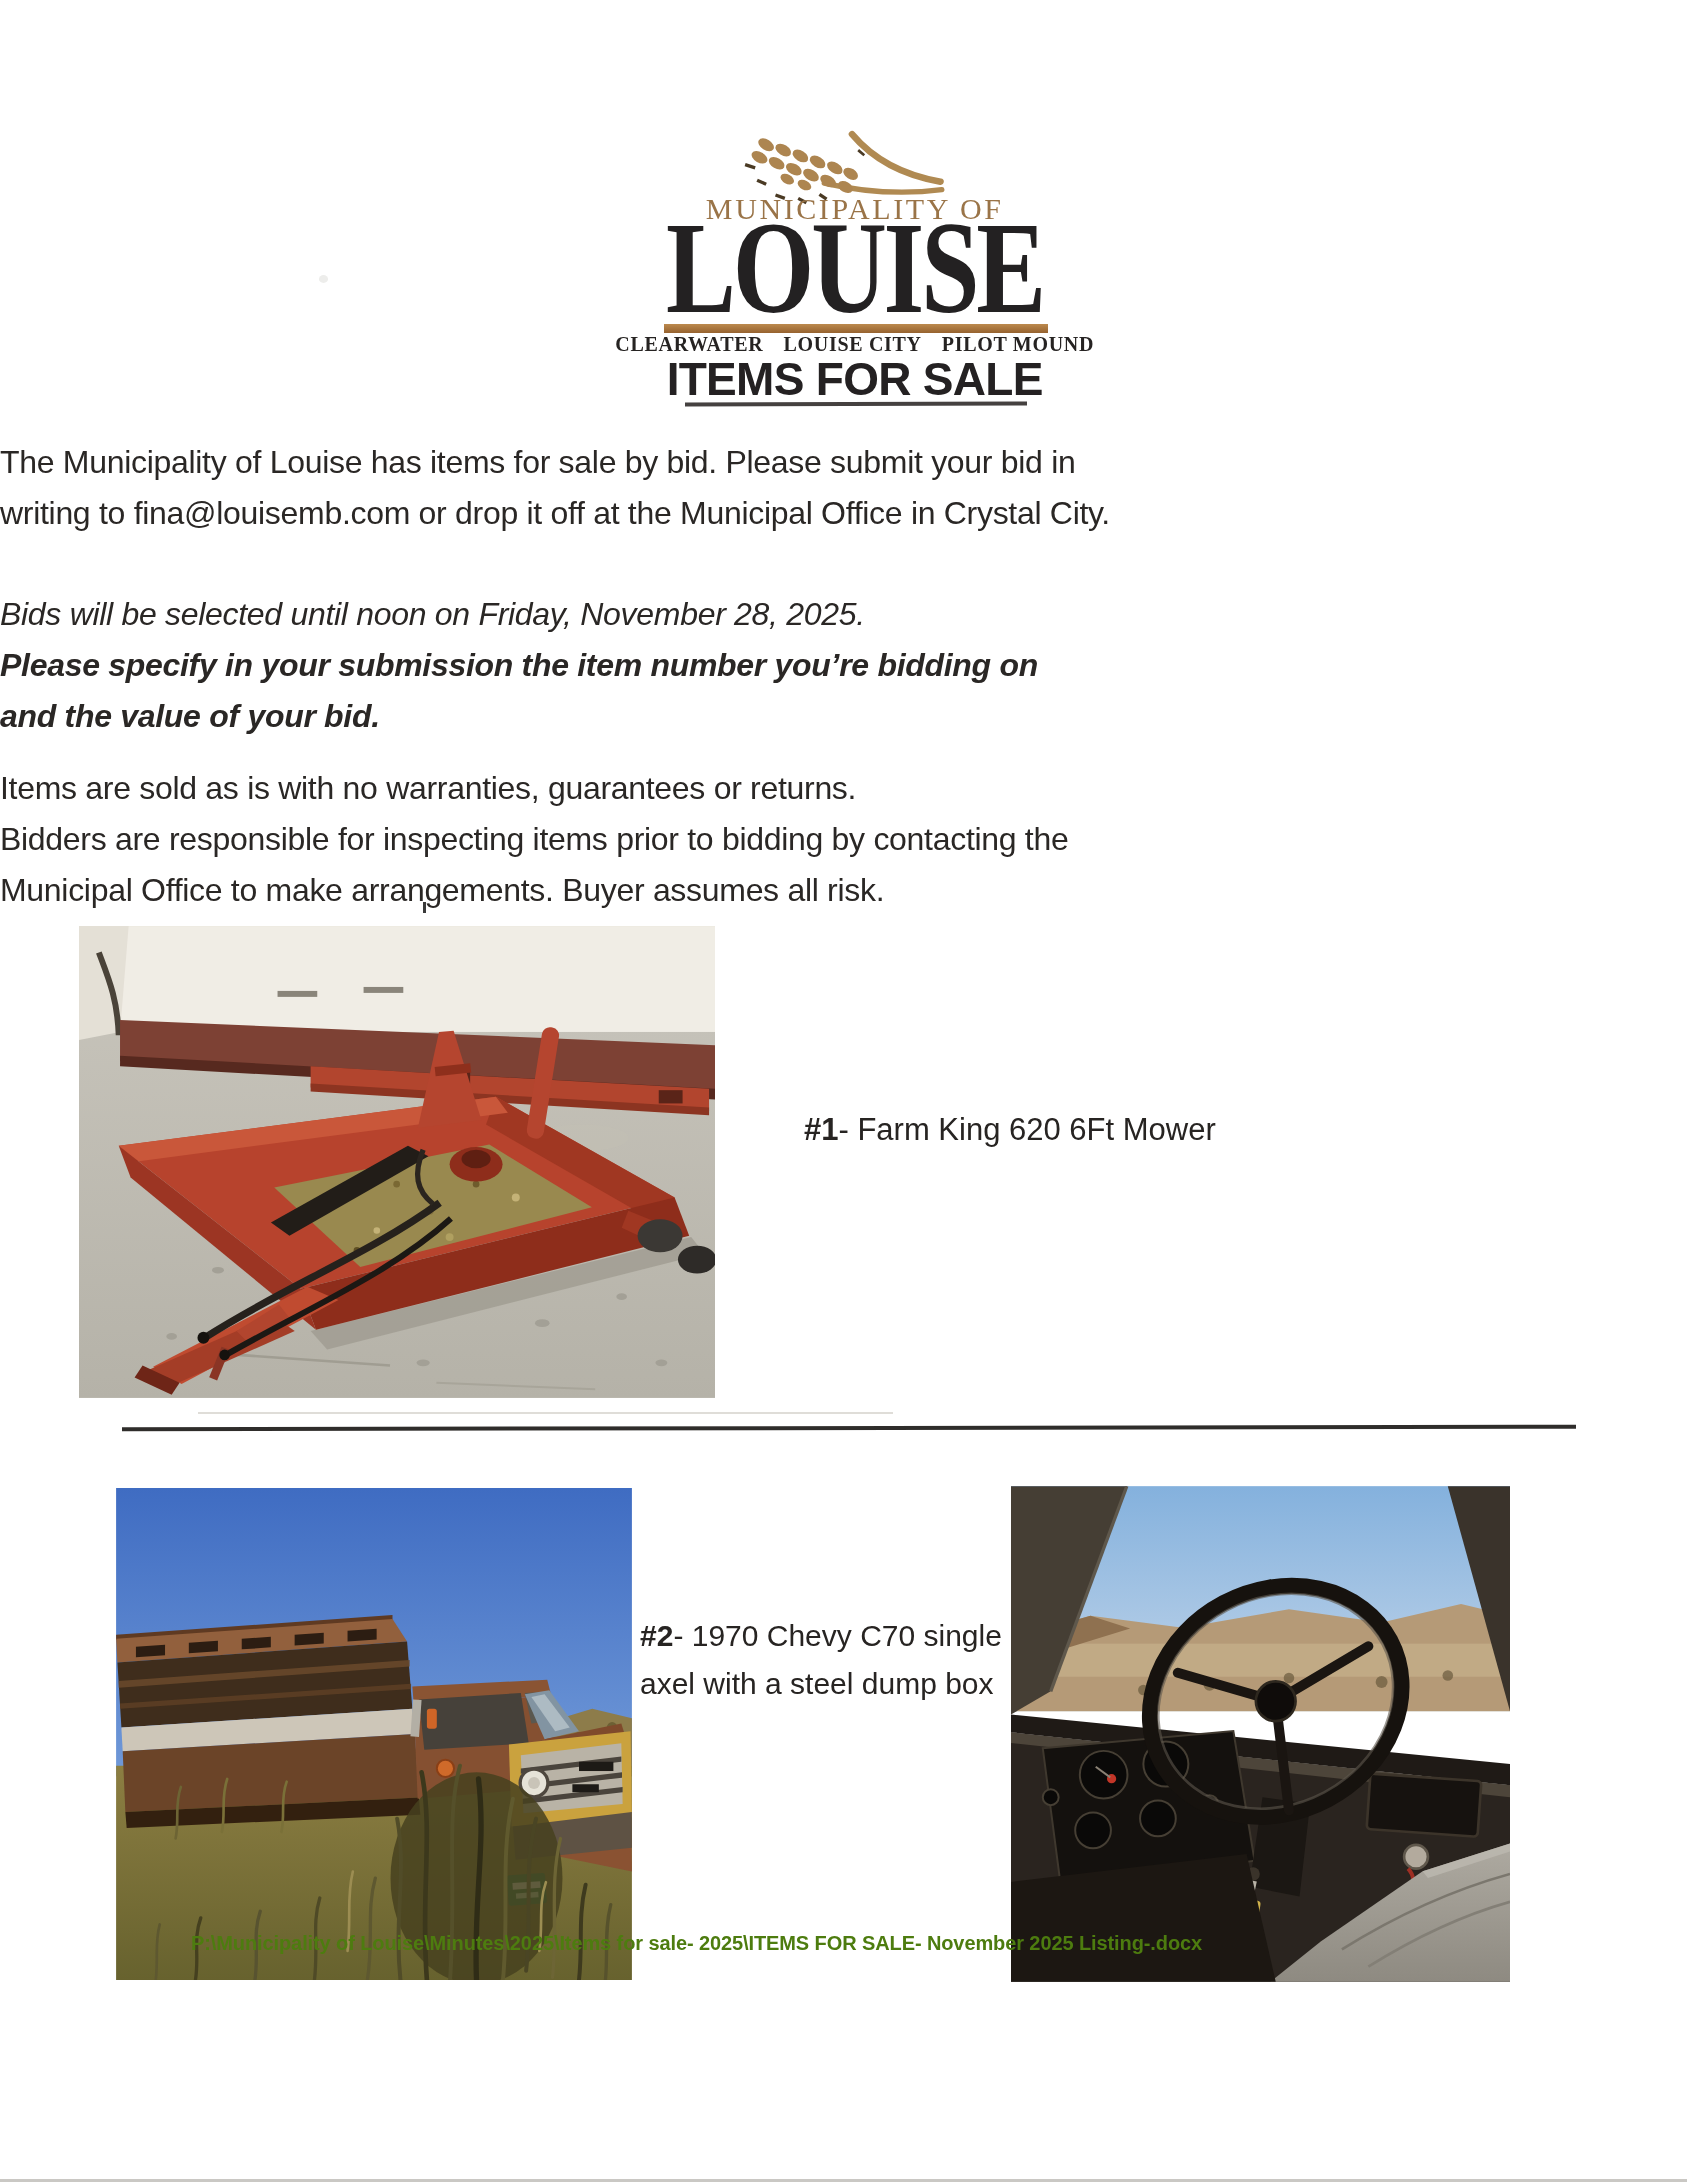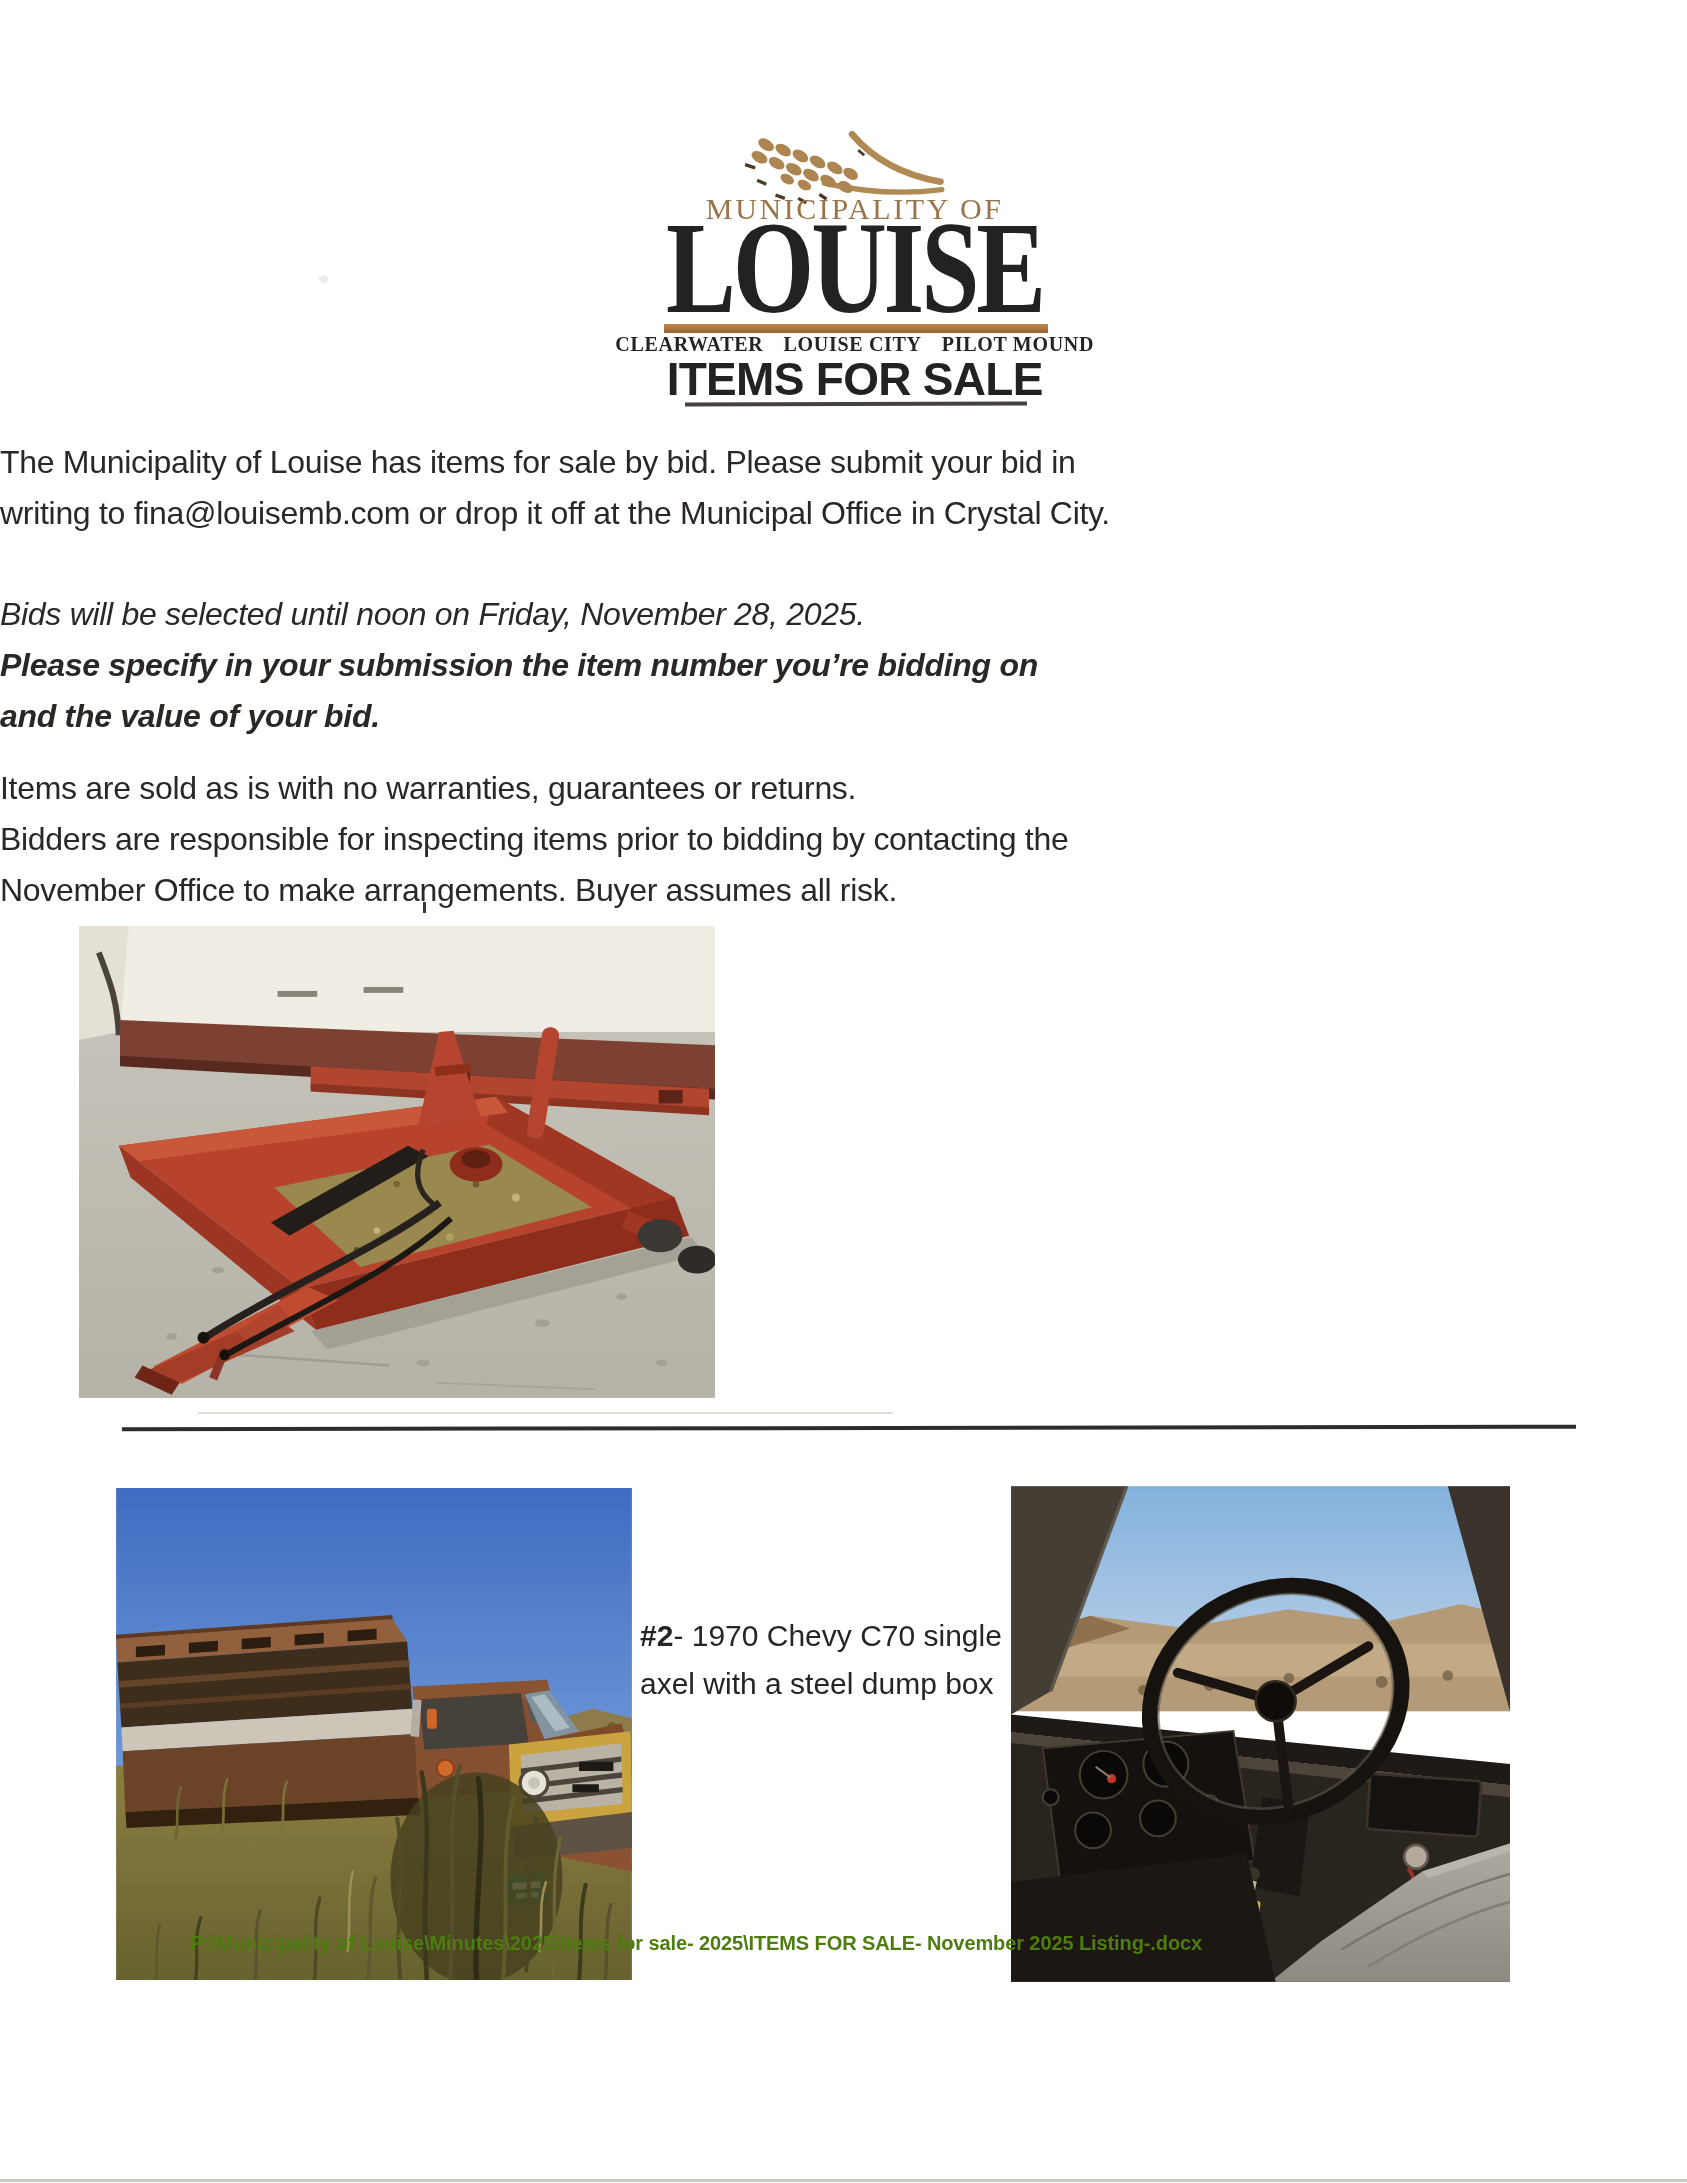--- a/index.html
+++ b/index.html
@@ -115,21 +115,21 @@
 
   <div class="abs body-text p2">
     <span class="line">Bids will be selected until noon on Friday, November 28, 2025.</span>
     <span class="line b">Please specify in your submission the item number you’re bidding on</span>
     <span class="line b">and the value of your bid.</span>
   </div>
 
   <div class="abs body-text p3">
     <span class="line">Items are sold as is with no warranties, guarantees or returns.</span>
     <span class="line">Bidders are responsible for inspecting items prior to bidding by contacting the</span>
-    <span class="line">November Office to make arrangements. Buyer assumes all risk.</span>
+    <span class="line">Municipal Office to make arrangements. Buyer assumes all risk.</span>
   </div>
 
   <div class="photo" id="photo1">
     <svg viewBox="0 0 961 713" xmlns="http://www.w3.org/2000/svg">
       <defs>
         <linearGradient id="floorG" x1="0" y1="0" x2="0" y2="1">
           <stop offset="0" stop-color="#c9c6bd"></stop>
             <stop offset="1" stop-color="#b5b2a8"></stop>
         </linearGradient>
       </defs>
@@ -201,20 +201,21 @@
       <rect x="206" y="636" width="13" height="50" fill="#8a3525" transform="rotate(22 212 660)"></rect>
 
       <path d="M545,418 C440,495 310,545 190,622" stroke="#26211c" stroke-width="11" fill="none"></path>
       <path d="M562,442 C470,525 350,575 222,648" stroke="#1c1814" stroke-width="9" fill="none"></path>
       <path d="M520,338 C505,375 510,400 535,420" stroke="#2b251f" stroke-width="8" fill="none"></path>
       <circle cx="188" cy="622" r="9" fill="#15120e"></circle>
       <circle cx="220" cy="648" r="8" fill="#15120e"></circle>
     </svg>
   </div>
 
+  <div class="abs caption1"><span class="b">#1</span><span>- Farm King 620 6Ft Mower</span></div>
 
   <div class="abs divider-echo"></div>
   <div class="abs divider"></div>
 
   <div class="photo" id="photo2">
     <svg viewBox="0 0 780 744" xmlns="http://www.w3.org/2000/svg">
       <defs>
         <linearGradient id="skyG" x1="0" y1="0" x2="0" y2="1">
           <stop offset="0" stop-color="#3f6cc2"></stop>
             <stop offset="1" stop-color="#7099d8"></stop>

